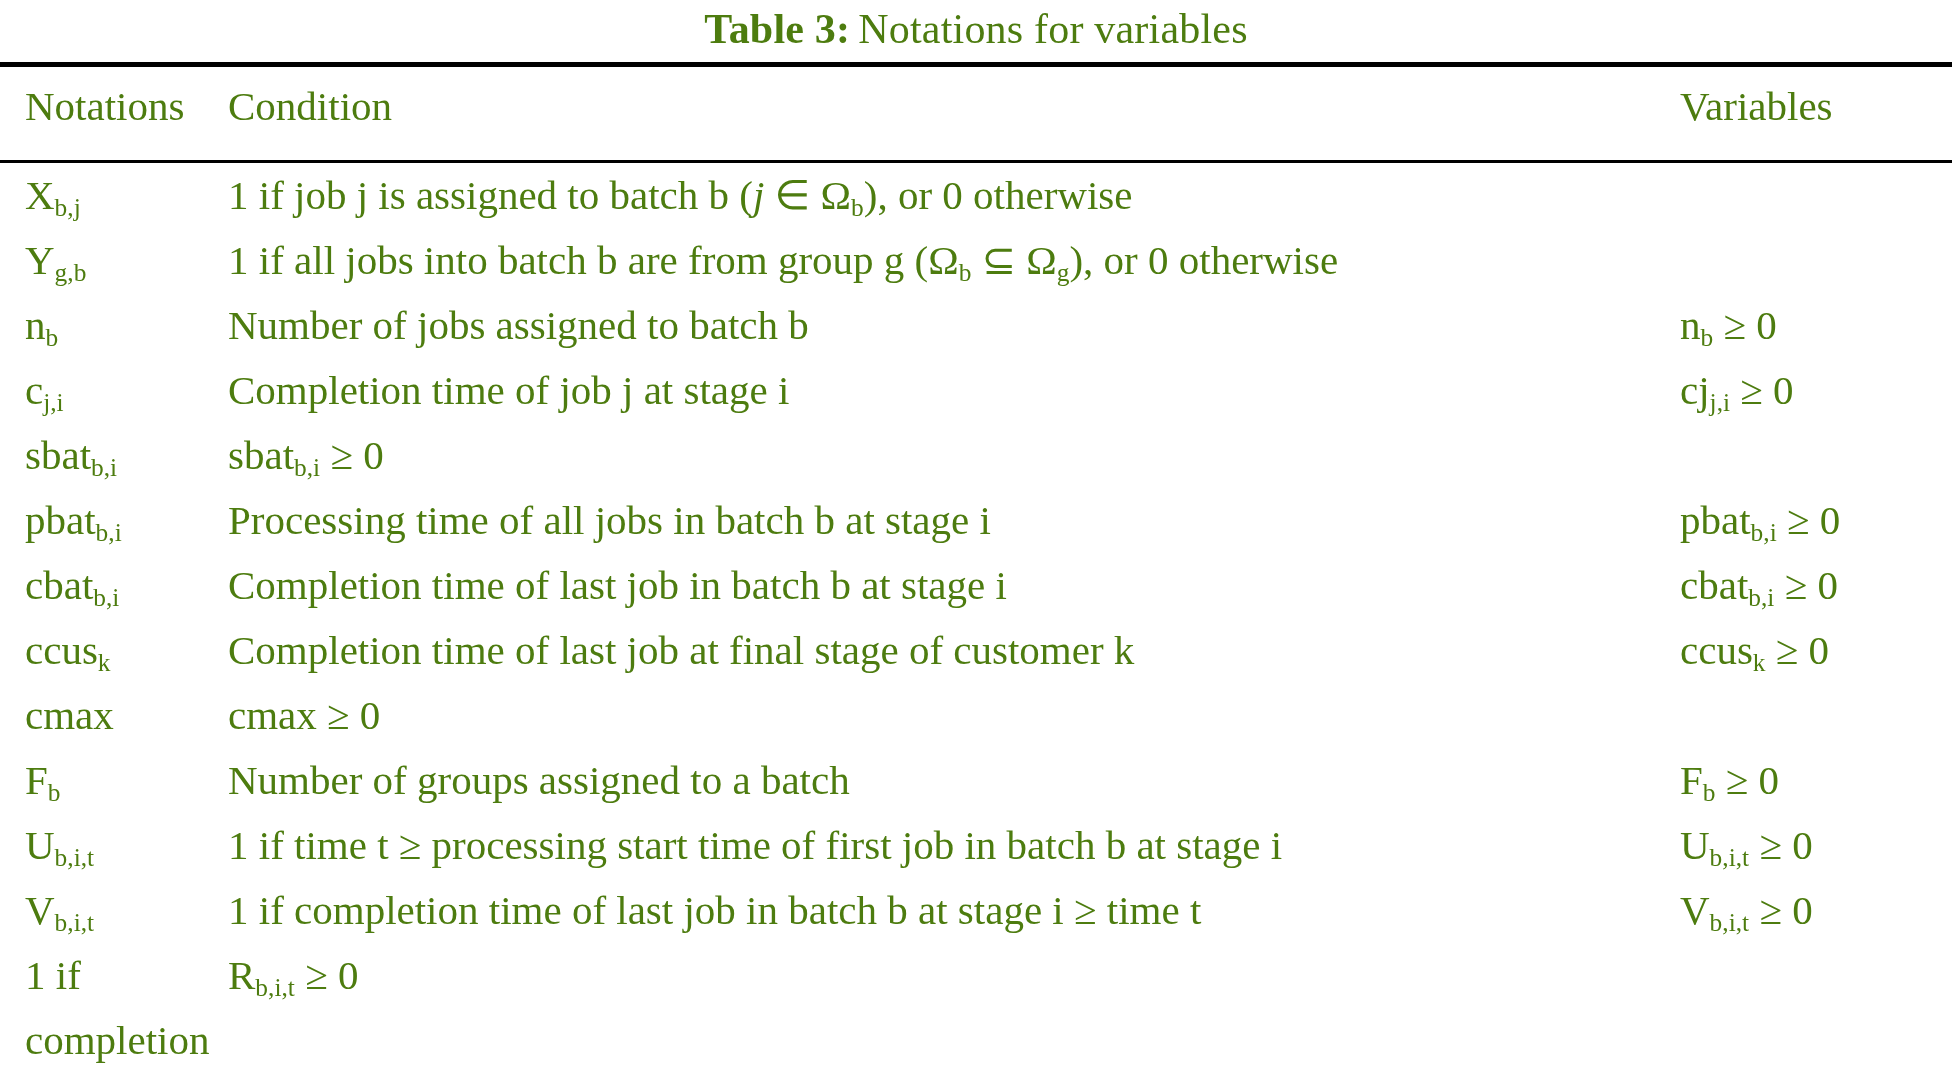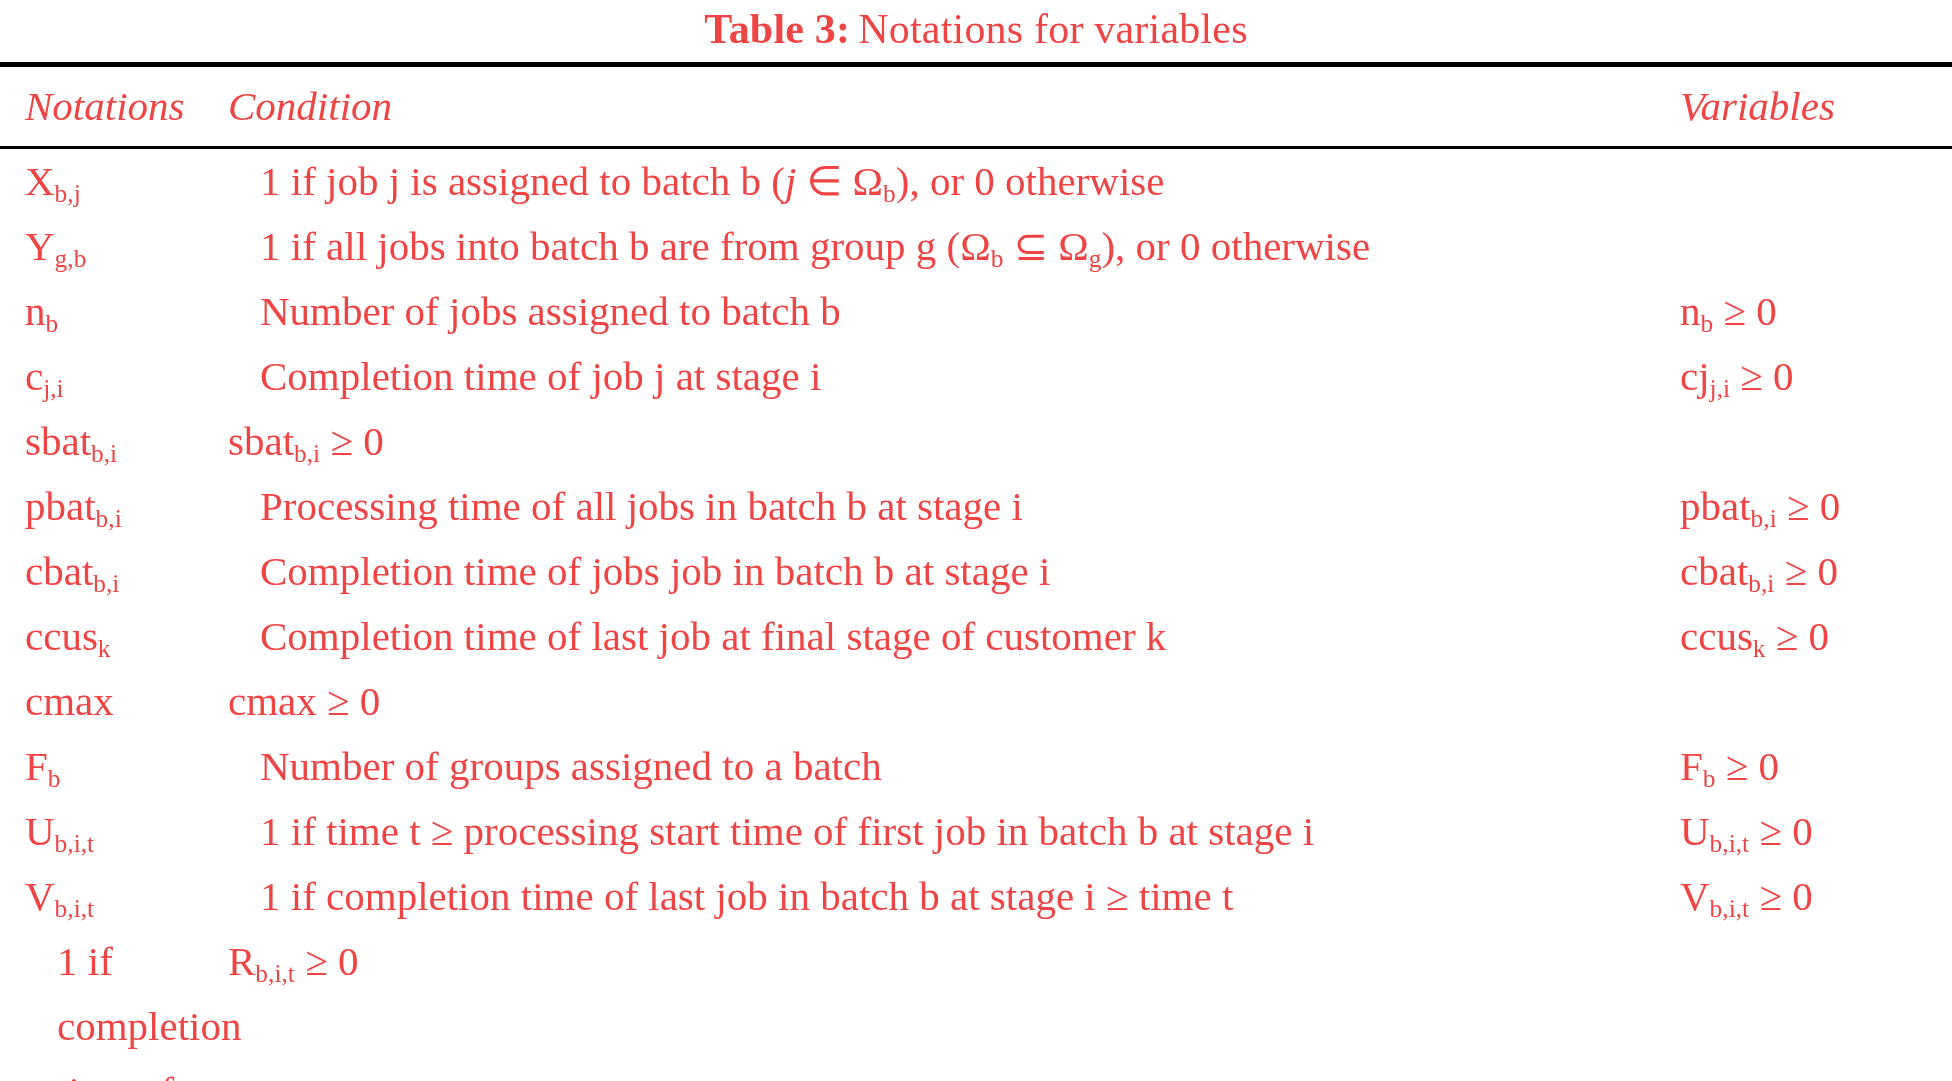--- a/index.html
+++ b/index.html
@@ -1,21 +1,21 @@
 <!DOCTYPE html>
 <html><head>
 <meta charset="utf-8">
 <style>
   html, body { margin: 0; padding: 0; background: #ffffff; }
   .page {
     position: relative;
     width: 1952px;
     height: 1081px;
     background: #ffffff;
-    color: #ef4444;
+    color: #4d7c0f;
     font-family: "Liberation Serif", serif;
     font-size: 41px;
     overflow: hidden;
   }
   .caption {
     height: 62px;
     line-height: 58px;
     text-align: center;
     font-size: 42px;
     letter-spacing: 0.2px;
@@ -24,26 +24,26 @@
   .rule { background: #000000; width: 1952px; }
   .rule-top { height: 5px; }
   .rule-mid { height: 3px; }
   .rule-bottom { height: 5px; }
   .grid {
     display: grid;
     grid-template-columns: 203px 1452px auto;
     padding-left: 25px;
     box-sizing: border-box;
   }
-  .header-row { height: 79px; font-style: italic; }
+  .header-row { height: 93px; }
   .header-row .cell { line-height: 78px; }
   .tbody { padding-top: 0; }
   .row { min-height: 65px; }
   .cell { line-height: 65px; white-space: normal; }
-  .cell.variable { padding-right: 10px; margin-left: 32px; }
+  .cell.variable { padding-right: 10px; }
   sub {
     font-size: 0.62em;
     line-height: 0;
     vertical-align: -0.28em;
     letter-spacing: 0;
   }
   .it { font-style: italic; }
 </style>
 </head>
 <body>
@@ -94,21 +94,21 @@
   </div>
 
   <div class="grid row">
     <div class="cell notation"><span>pbat</span><sub>b,i</sub></div>
     <div class="cell variable"><span>Processing time of all jobs in batch b at stage i</span></div>
     <div class="cell condition"><span>pbat</span><sub>b,i</sub><span> ≥ 0</span></div>
   </div>
 
   <div class="grid row">
     <div class="cell notation"><span>cbat</span><sub>b,i</sub></div>
-    <div class="cell variable"><span>Completion time of jobs job in batch b at stage i</span></div>
+    <div class="cell variable"><span>Completion time of last job in batch b at stage i</span></div>
     <div class="cell condition"><span>cbat</span><sub>b,i</sub><span> ≥ 0</span></div>
   </div>
 
   <div class="grid row">
     <div class="cell notation"><span>ccus</span><sub>k</sub></div>
     <div class="cell variable"><span>Completion time of last job at final stage of customer k</span></div>
     <div class="cell condition"><span>ccus</span><sub>k</sub><span> ≥ 0</span></div>
   </div>
 
   <div class="grid row">

